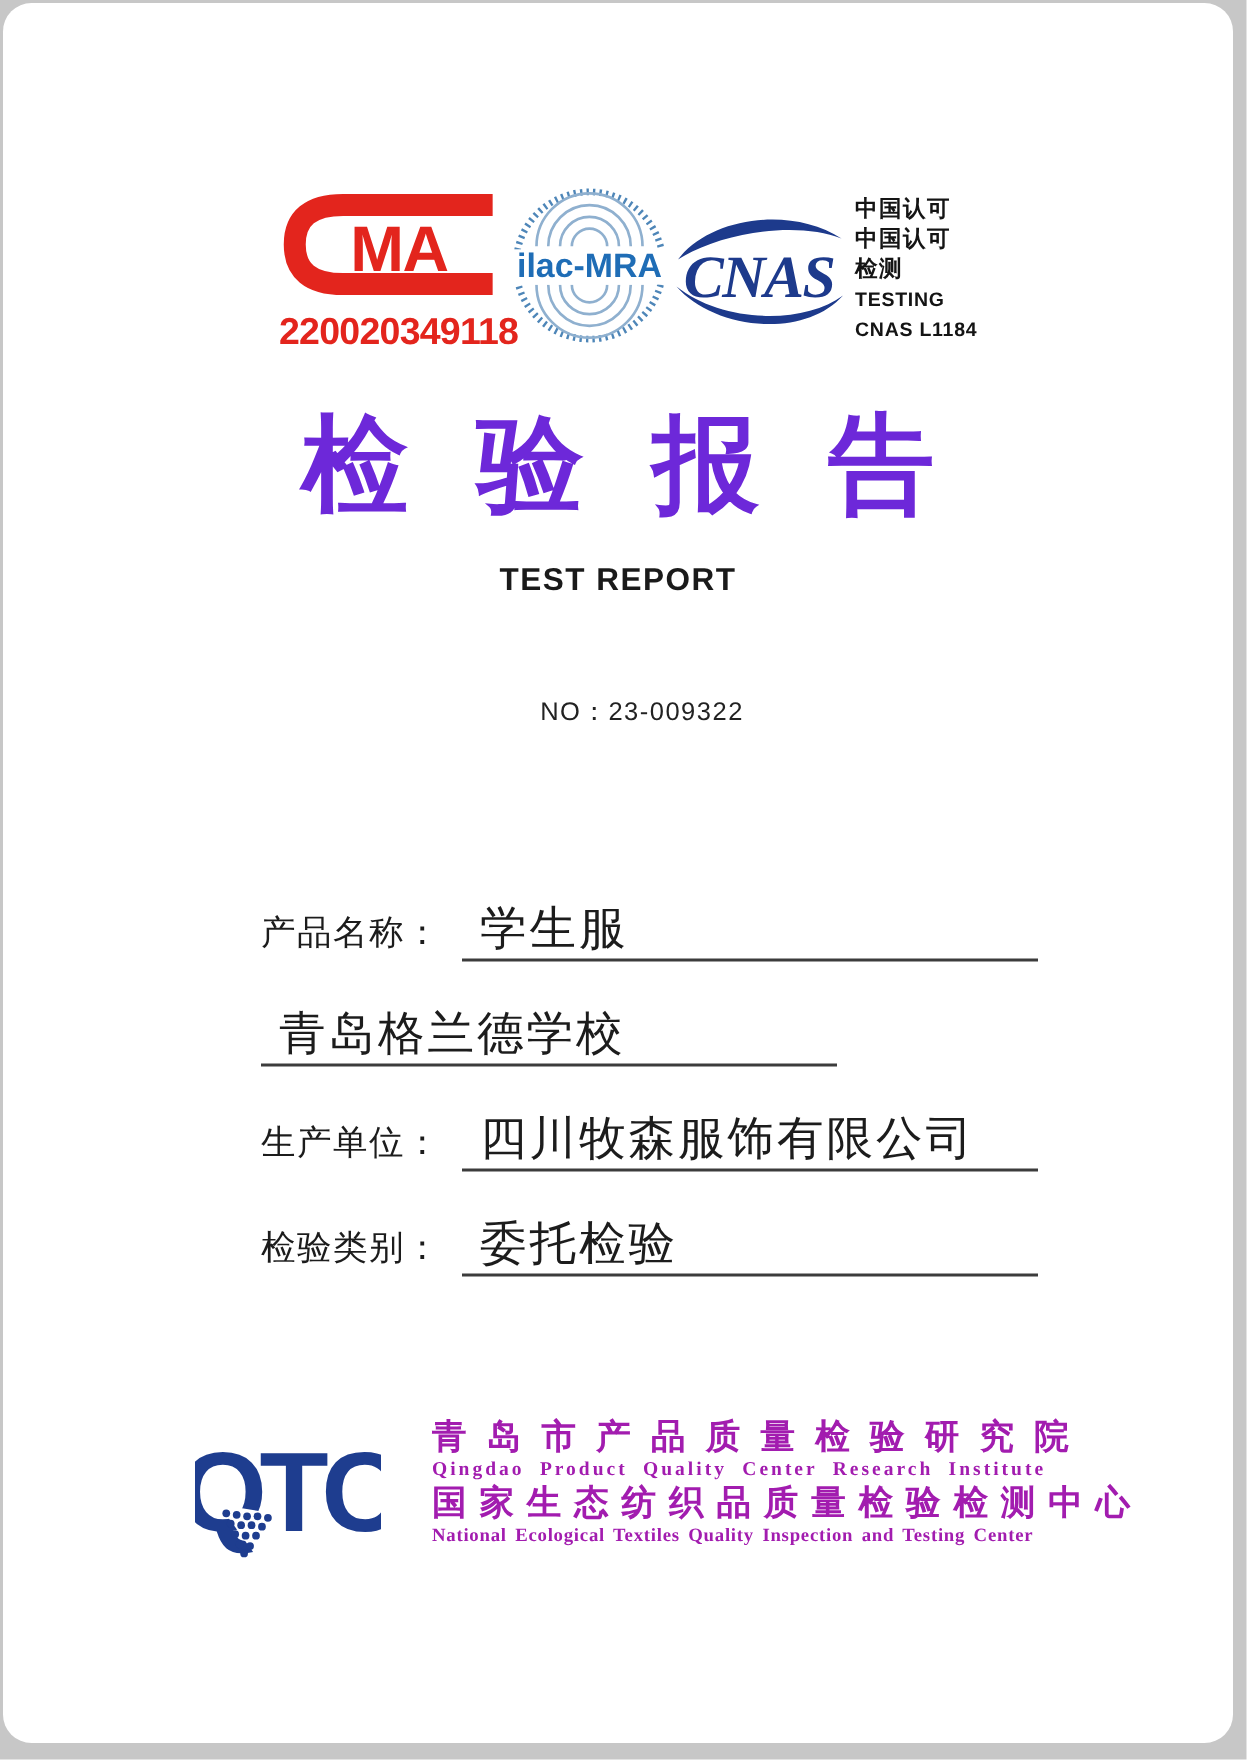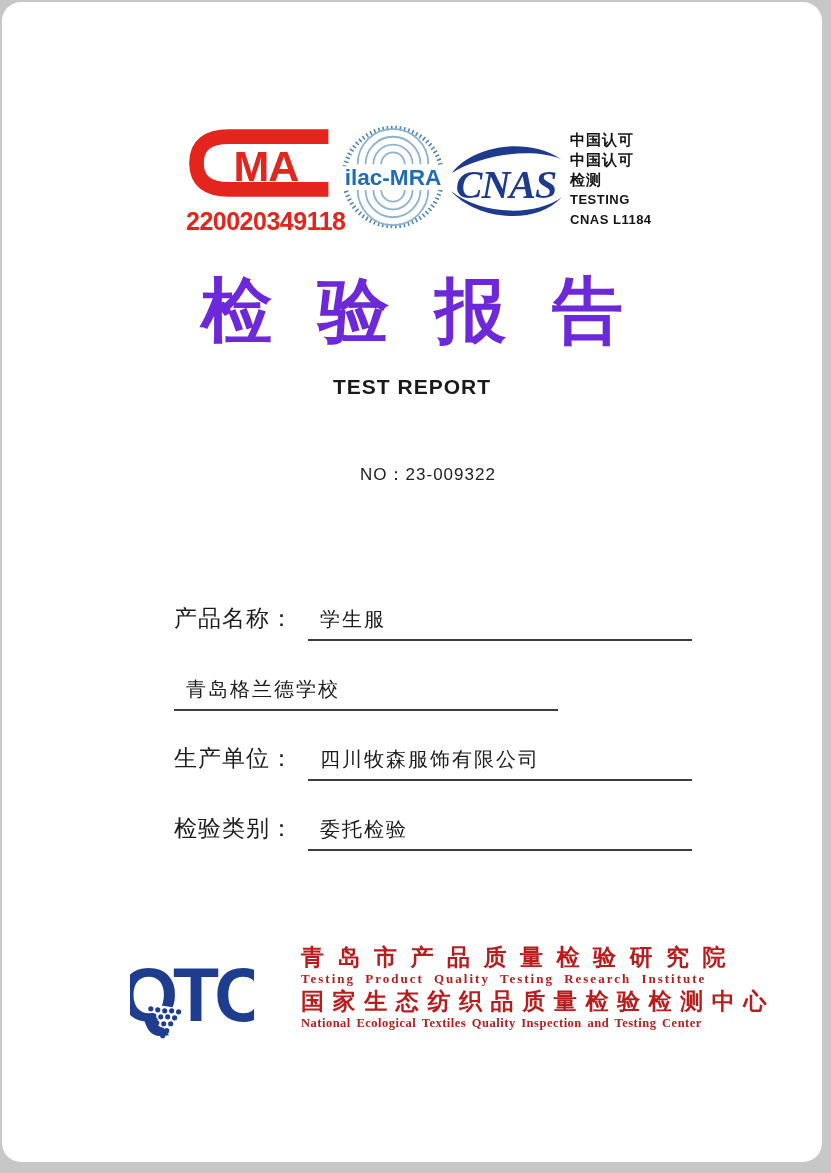--- a/index.html
+++ b/index.html
@@ -26,27 +26,27 @@
             font-size:21px;font-weight:800;color:#1a1a1a;letter-spacing:1px;margin-top:16px;}
   .report-no{position:absolute;top:461px;left:16px;width:100%;text-align:center;
              font-family:Liberation Sans, sans-serif;
              font-size:17px;color:#222;letter-spacing:1px;}
 
   
   .fields{position:absolute;left:172px;top:602px;
           font-family:"Liberation Serif","DejaVu Serif",serif;color:#1c1c1c;}
   .frow{display:flex;align-items:baseline;margin-bottom:33px;}
   .flabel{display:inline-block;width:134px;font-size:23px;line-height:30px;letter-spacing:1px;}
-  .fvalue{display:inline-block;width:372px;font-size:20px;line-height:30px;
+  .fvalue{display:inline-block;width:372px;font-size:31px;line-height:30px;
           border-bottom:2px solid #3c3c3c;padding:0 0 5px 12px;letter-spacing:2px;}
 
   
   .footer{position:absolute;left:128px;top:941px;display:flex;align-items:flex-start;gap:28px;}
   .qtc-svg{display:block;width:124px;height:92px;margin-top:4px;}
-  .footer-text{margin-left:19px;width:444px;color:#b91c1c;}
+  .footer-text{margin-left:6px;width:444px;color:#a21caf;}
   .f-zh1{font-size:23px;font-weight:800;letter-spacing:13.5px;line-height:28px;white-space:nowrap;
          font-family:"Liberation Sans","DejaVu Sans",sans-serif;}
   .f-en1{font-size:13px;font-weight:700;letter-spacing:2px;word-spacing:5px;line-height:16px;white-space:nowrap;
          font-family:"Liberation Serif","DejaVu Serif",serif;}
   .f-zh2{font-size:23px;font-weight:800;letter-spacing:8.6px;line-height:29px;white-space:nowrap;
          font-family:"Liberation Sans","DejaVu Sans",sans-serif;}
   .f-en2{font-size:12.5px;font-weight:700;letter-spacing:.5px;word-spacing:2px;line-height:15px;white-space:nowrap;
          font-family:"Liberation Serif","DejaVu Serif",serif;}
 </style>
 </head>
@@ -133,20 +133,20 @@
           <circle cx="27" cy="76" r="2.6"></circle>
             <circle cx="34" cy="77" r="2.6"></circle>
             <circle cx="41" cy="77" r="2.6"></circle>
           <circle cx="30" cy="83" r="2.6"></circle>
             <circle cx="37" cy="84" r="2.6"></circle>
           <circle cx="33" cy="89" r="2.6"></circle>
         </g>
       </svg>
       <div class="footer-text">
         <div class="f-zh1">青岛市产品质量检验研究院</div>
-        <div class="f-en1">Testing Product Quality Testing Research Institute</div>
+        <div class="f-en1">Qingdao Product Quality Center Research Institute</div>
         <div class="f-zh2">国家生态纺织品质量检验检测中心</div>
         <div class="f-en2">National Ecological Textiles Quality Inspection and Testing Center</div>
       </div>
     </div>
 
   </div>
 </div>
 
 </body></html>

